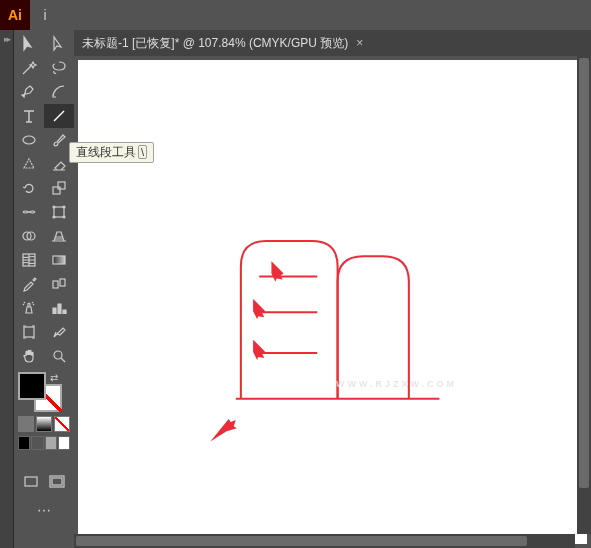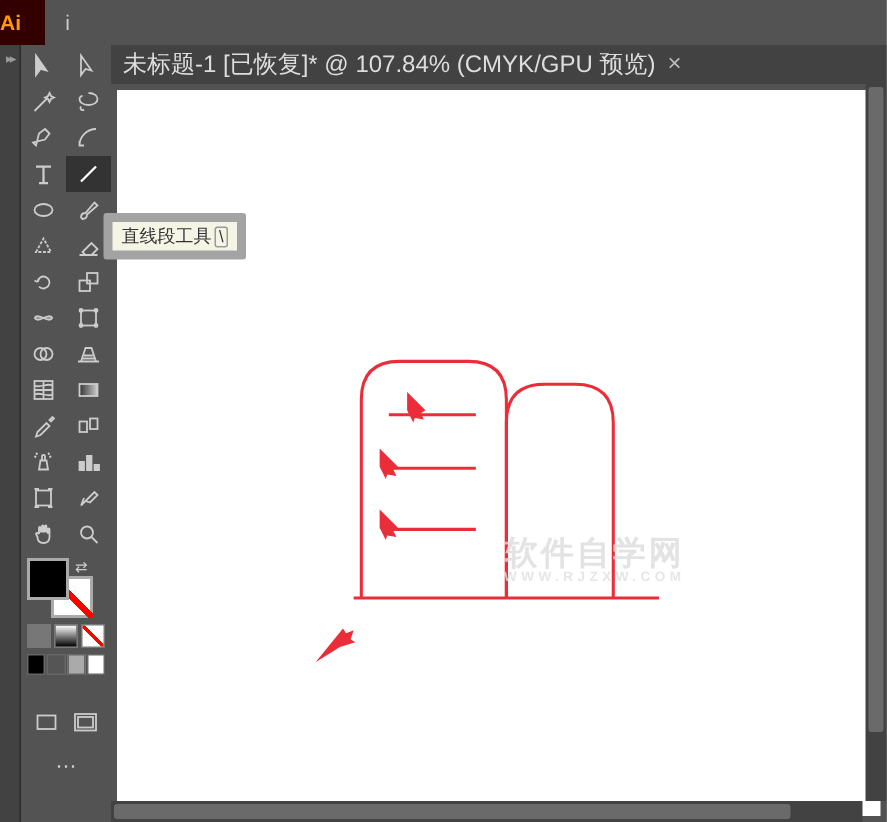--- a/index.html
+++ b/index.html
@@ -1,19 +1,19 @@
 <!DOCTYPE html>
 <html><head>
 <meta charset="utf-8">
 <style>
 *{margin:0;padding:0;box-sizing:border-box;font-family:"Microsoft YaHei",sans-serif;user-select:none}
 body{background:#1a1a1a;overflow:hidden}
 .app{width:591px;height:548px;display:flex;flex-direction:column;background:#535353}
 .title-bar{height:30px;background:#535353;display:flex;align-items:center}
-.ai-logo{width:30px;height:30px;display:flex;align-items:center;background:#330000}
+.ai-logo{width:30px;height:30px;display:flex;align-items:center;justify-content:center;background:#330000}
 .ai-logo span{color:#FF9A00;font-weight:bold;font-size:14px}
 .info-icon{width:30px;display:flex;justify-content:center;color:#ccc;font-size:14px}
 .menu-bar{height:26px;background:#535353;display:flex;align-items:center;padding-left:8px;gap:6px;color:#e8e8e8;font-size:13px}
 .menu-item{padding:2px 4px;cursor:default}
 .main-area{flex:1;display:flex;background:#535353;min-height:0}
 .tool-strip{width:14px;background:#424242;border-right:1px solid #2a2a2a;display:flex;flex-direction:column;align-items:center;padding-top:4px}
 .collapse-arrows{color:#999;font-size:9px;letter-spacing:-2px}
 .tool-panel{width:60px;background:#535353;display:flex;flex-direction:column;padding-top:2px}
 .tool-row{display:flex;height:24px}
 .tool-btn{width:30px;height:24px;display:flex;align-items:center;justify-content:center;color:#ccc;font-size:14px;cursor:pointer;position:relative}
@@ -23,28 +23,28 @@
 .fill-stroke{position:relative;width:50px;height:40px}
 .fs-fill{position:absolute;top:0;left:0;width:28px;height:28px;background:#000;border:2px solid #aaa}
 .fs-stroke{position:absolute;bottom:0;right:6px;width:28px;height:28px;border:2px solid #aaa;background:#fff}
 .fs-stroke:after{content:"";position:absolute;top:-2px;left:-2px;right:-2px;bottom:-2px;background:linear-gradient(45deg,transparent 45%,#f00 45%,#f00 55%,transparent 55%)}
 .swap-ico{position:absolute;top:0;right:6px;width:12px;height:12px;color:#ccc;font-size:10px}
 .mini-swatch-row{display:flex;gap:2px}
 .mini-sw{width:16px;height:16px;border:1px solid #777;cursor:pointer}
 .color-row{display:flex;gap:1px}
 .cr-item{width:14px;height:14px;border:1px solid #666;cursor:pointer}
 .content-area{flex:1;display:flex;flex-direction:column;background:#535353;min-height:0}
-.doc-tab-bar{height:26px;background:#424242;display:flex;align-items:center;padding-left:8px;color:#ddd;font-size:16px;gap:8px}
+.doc-tab-bar{height:26px;background:#424242;display:flex;align-items:center;padding-left:8px;color:#ddd;font-size:12px;gap:8px}
 .canvas-wrap{flex:1;position:relative;background:#535353;padding:4px;min-height:0}
 .canvas{width:100%;height:100%;background:#fff;overflow:hidden;position:relative}
 .scroll-h{position:absolute;bottom:0;left:0;right:16px;height:14px;background:#424242;display:flex;align-items:center}
 .scroll-h-thumb{height:10px;background:#6a6a6a;border-radius:2px;margin-left:2px;width:90%}
 .scroll-v{position:absolute;right:0;top:0;bottom:14px;width:14px;background:#424242;display:flex;align-items:flex-start;justify-content:center}
 .scroll-v-thumb{width:10px;background:#6a6a6a;border-radius:2px;margin-top:2px;height:90%}
-.tooltip{position:absolute;left:69px;top:142px;background:#F5F5E6;border:6px solid #a3a3a3;padding:1px 6px;font-size:12px;color:#333;z-index:10;border-radius:2px}
+.tooltip{position:absolute;left:69px;top:142px;background:#F5F5E6;border:1px solid #a3a3a3;padding:1px 6px;font-size:12px;color:#333;z-index:10;border-radius:2px}
 .tooltip .shortcut{border:1px solid #999;border-radius:2px;padding:0 2px;margin-left:2px;font-size:11px}
 .watermark{position:absolute;right:130px;bottom:155px;color:#ddd;font-size:22px;font-weight:bold;letter-spacing:2px;opacity:.8;text-align:center;line-height:1}
 .watermark .sub{font-size:9px;letter-spacing:3px;color:#e0e0e0}
 .close-x{cursor:pointer;color:#bbb}
 </style>
 </head>
 <body>
 
 <div class="app">
 
@@ -306,21 +306,20 @@
               <line x1="178" y1="285" x2="235" y2="285"></line>
               <g fill="#EB2D3A" stroke="none">
                 <path d="M190 195 l12 12 l-3 2 l2 4 l-6 -1 l-1 3 l-4 -8 z"></path>
                 <path d="M172 232 l12 12 l-3 2 l2 4 l-6 -1 l-1 3 l-4 -8 z"></path>
                 <path d="M172 272 l12 12 l-3 2 l2 4 l-6 -1 l-1 3 l-4 -8 z"></path>
                 <path d="M130 372 l18 -22 l2 3 l5 -2 l-2 6 l3 2 l-10 3 z"></path>
               </g>
             </g>
           </svg>
           <div class="watermark">
-            <div>软件自学网</div>
             <div class="sub">WWW.RJZXW.COM</div>
           </div>
         </div>
         <div class="scroll-h">
             <div class="scroll-h-thumb"></div>
           </div>
         <div class="scroll-v">
             <div class="scroll-v-thumb"></div>
           </div>
       </div>

